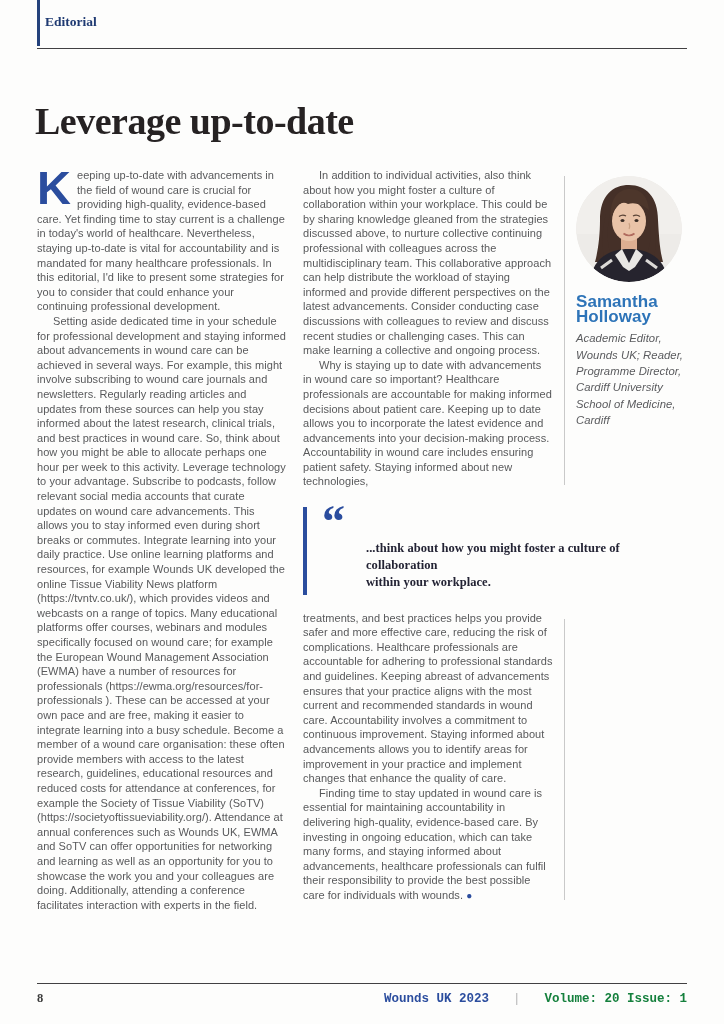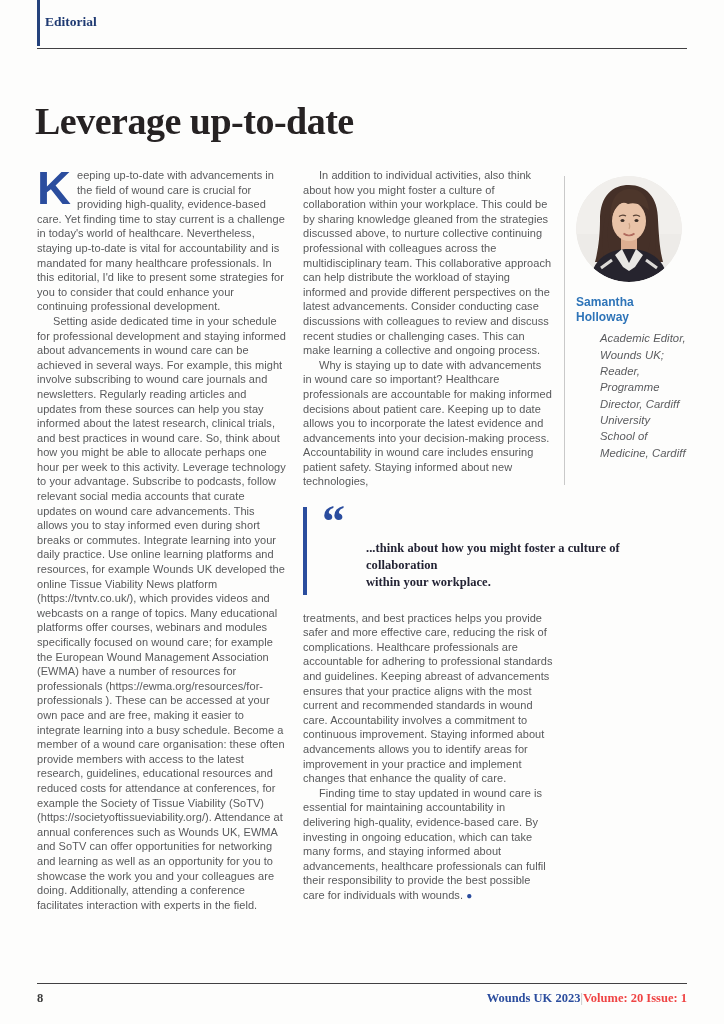--- a/index.html
+++ b/index.html
@@ -37,21 +37,21 @@
   }
   .bodytext{
     font-size:11px;line-height:14.6px;color:#58595b;
     letter-spacing:0.05px;
   }
   .bodytext p{margin:0;}
   .bodytext p.indent{text-indent:16px;}
   .col1{width:250px;flex:none;}
   .right{flex:1;display:flex;flex-direction:column;}
   .right-top{display:flex;}
-  .right-bottom{display:flex;align-items:flex-end;}
+  .right-bottom{display:flex;}
   .col2{width:250px;flex:none;}
   .vdiv{width:1px;background:#c9c9c9;flex:none;margin:8px 11px 4px 11px;}
   .sidebar{flex:1;padding-top:6px;}
   .dropcap{
     float:left;
     font-weight:bold;font-size:47px;line-height:38px;
     color:#2b4d9e;padding:1px 6px 0 0;
   }
   
   .quote{
@@ -68,40 +68,39 @@
     font-family:"Liberation Serif", serif;
     font-weight:bold;font-size:12.5px;line-height:1.35;
     color:#232334;white-space:pre-line;margin-top:3px;margin-left:44px;
   }
   
   .avatar{
     width:106px;height:106px;border-radius:50%;overflow:hidden;
     margin-top:2px;
   }
   .author-name{
-    color:#2e74b8;font-weight:bold;font-size:12px;margin-top:13px;
+    color:#2e74b8;font-weight:bold;font-size:17px;margin-top:13px;
   }
   .author-creds{
     font-style:italic;color:#5a5b5e;font-size:11.3px;line-height:1.45;
     margin-top:6px;
-    margin-left:24px;
   }
   
   .footer{
     position:absolute;left:37px;width:650px;top:983px;
     border-top:1.5px solid #414042;
     padding-top:7px;
     display:flex;justify-content:space-between;align-items:baseline;
     font-family:"Liberation Serif", serif;font-size:12.5px;
   }
   .footer .pagenum{color:#3a3a3a;font-weight:bold;}
-  .footer .fright{display:flex;gap:0;align-items:baseline;}
+  .footer .fright{display:flex;gap:24px;align-items:baseline;font-family:Liberation Mono, monospace;}
   .footer .journal{color:#2b4d9e;font-weight:bold;}
   .footer .fsep{color:#b5b5b5;}
-  .footer .issue{color:#ef4444;font-weight:bold;}
+  .footer .issue{color:#15803d;font-weight:bold;}
   .endmark{color:#2b4d9e;font-size:10px;}
 </style>
 </head>
 <body>
 
 <div class="page">
 
   <div class="accent-bar"></div>
   <div class="section-label">Editorial</div>
   <div class="header-rule"></div>

